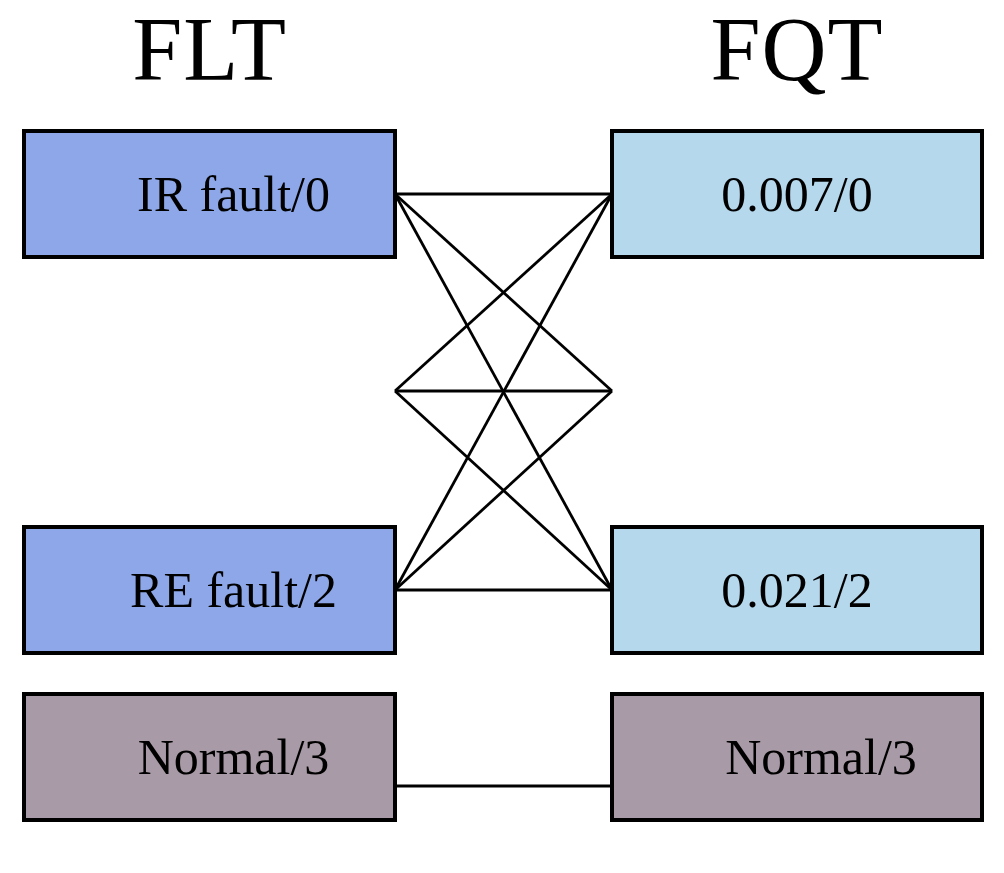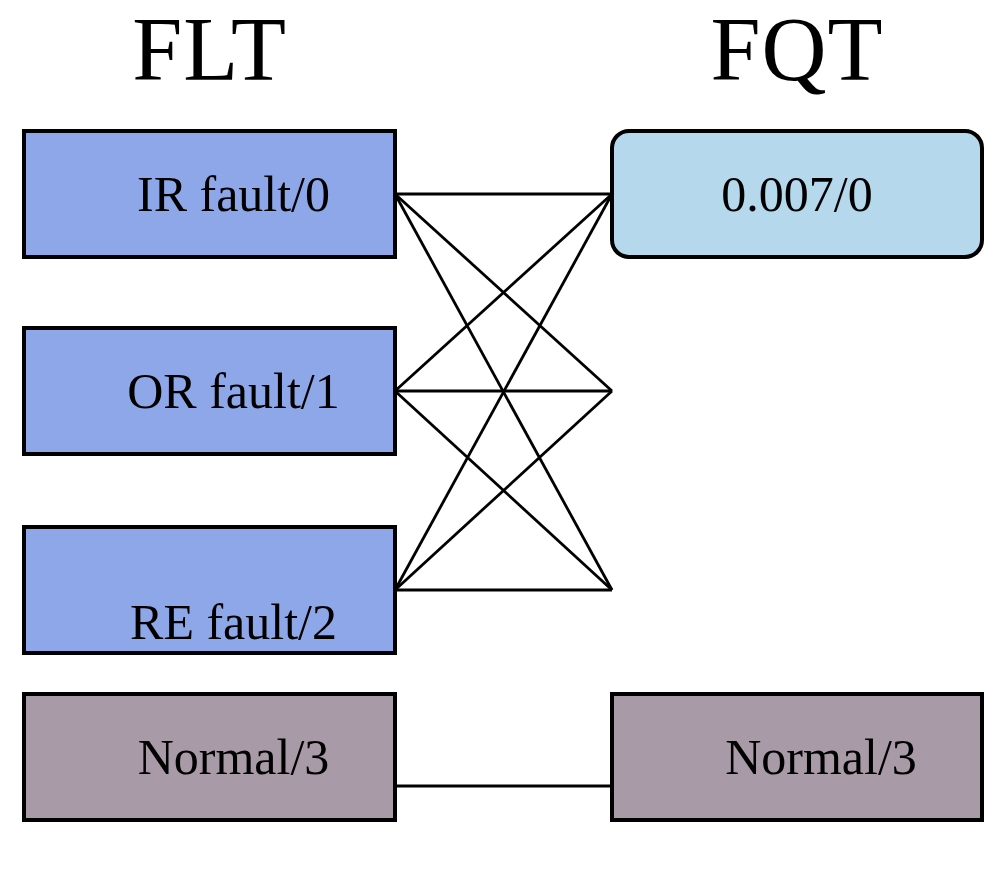--- a/index.html
+++ b/index.html
@@ -49,25 +49,25 @@
     display: flex;
     align-items: center;
     justify-content: center;
     font-size: 50px;
     color: var(--text, #000000);
   }
   .node.col-left  { left: 22px;  width: 375px; }
   .node.col-right { left: 610px; width: 374px; }
   .node.row-0 { top: 129px; }
   .node.row-1 { top: 326px; }
-  .node.row-2 { top: 525px; align-items: flex-end; }
+  .node.row-2 { top: 525px; }
   .node.row-3 { top: 692px; padding-left: 48px; }
 
   .node.col-left.fault  { background: var(--left-fill,  #8da7e9); padding-left: 48px; }
-  .node.col-right.fault { background: var(--right-fill, #b5d8ec); border-radius: 19px; }
+  .node.col-right.fault { background: var(--right-fill, #b5d8ec); }
   .node.normal          { background: var(--normal-fill, #a89aa6); }
 </style>
 </head>
 <body>
 
 <div class="canvas" style="--left-fill: #8da7e9; --right-fill: #b5d8ec; --normal-fill: #a89aa6; --border: #000000; --edge: #000000; --text: #000000; --bg: #ffffff;">
 
   <div class="col-header left">FLT</div>
 
   <div class="col-header right">FQT</div>
@@ -81,30 +81,30 @@
       <line x1="395" y1="391" x2="612" y2="590"></line>
       <line x1="395" y1="590" x2="612" y2="194"></line>
       <line x1="395" y1="590" x2="612" y2="391"></line>
       <line x1="395" y1="590" x2="612" y2="590"></line>
       <line x1="395" y1="786" x2="612" y2="786"></line>
     </svg>
 
   <div class="node col-left fault row-0">
     <span>IR fault/0</span>
   </div>
-  <div class="node col-left fault row-1">
-    <span>OR fault/1</span>
-  </div>
   <div class="node col-left fault row-2">
     <span>RE fault/2</span>
   </div>
   <div class="node col-left normal row-3">
     <span>Normal/3</span>
   </div>
 
   <div class="node col-right fault row-0">
     <span>0.007/0</span>
   </div>
+  <div class="node col-right fault row-2">
+    <span>0.021/2</span>
+  </div>
   <div class="node col-right normal row-3">
     <span>Normal/3</span>
   </div>
 
 </div>
 
 </body></html>

